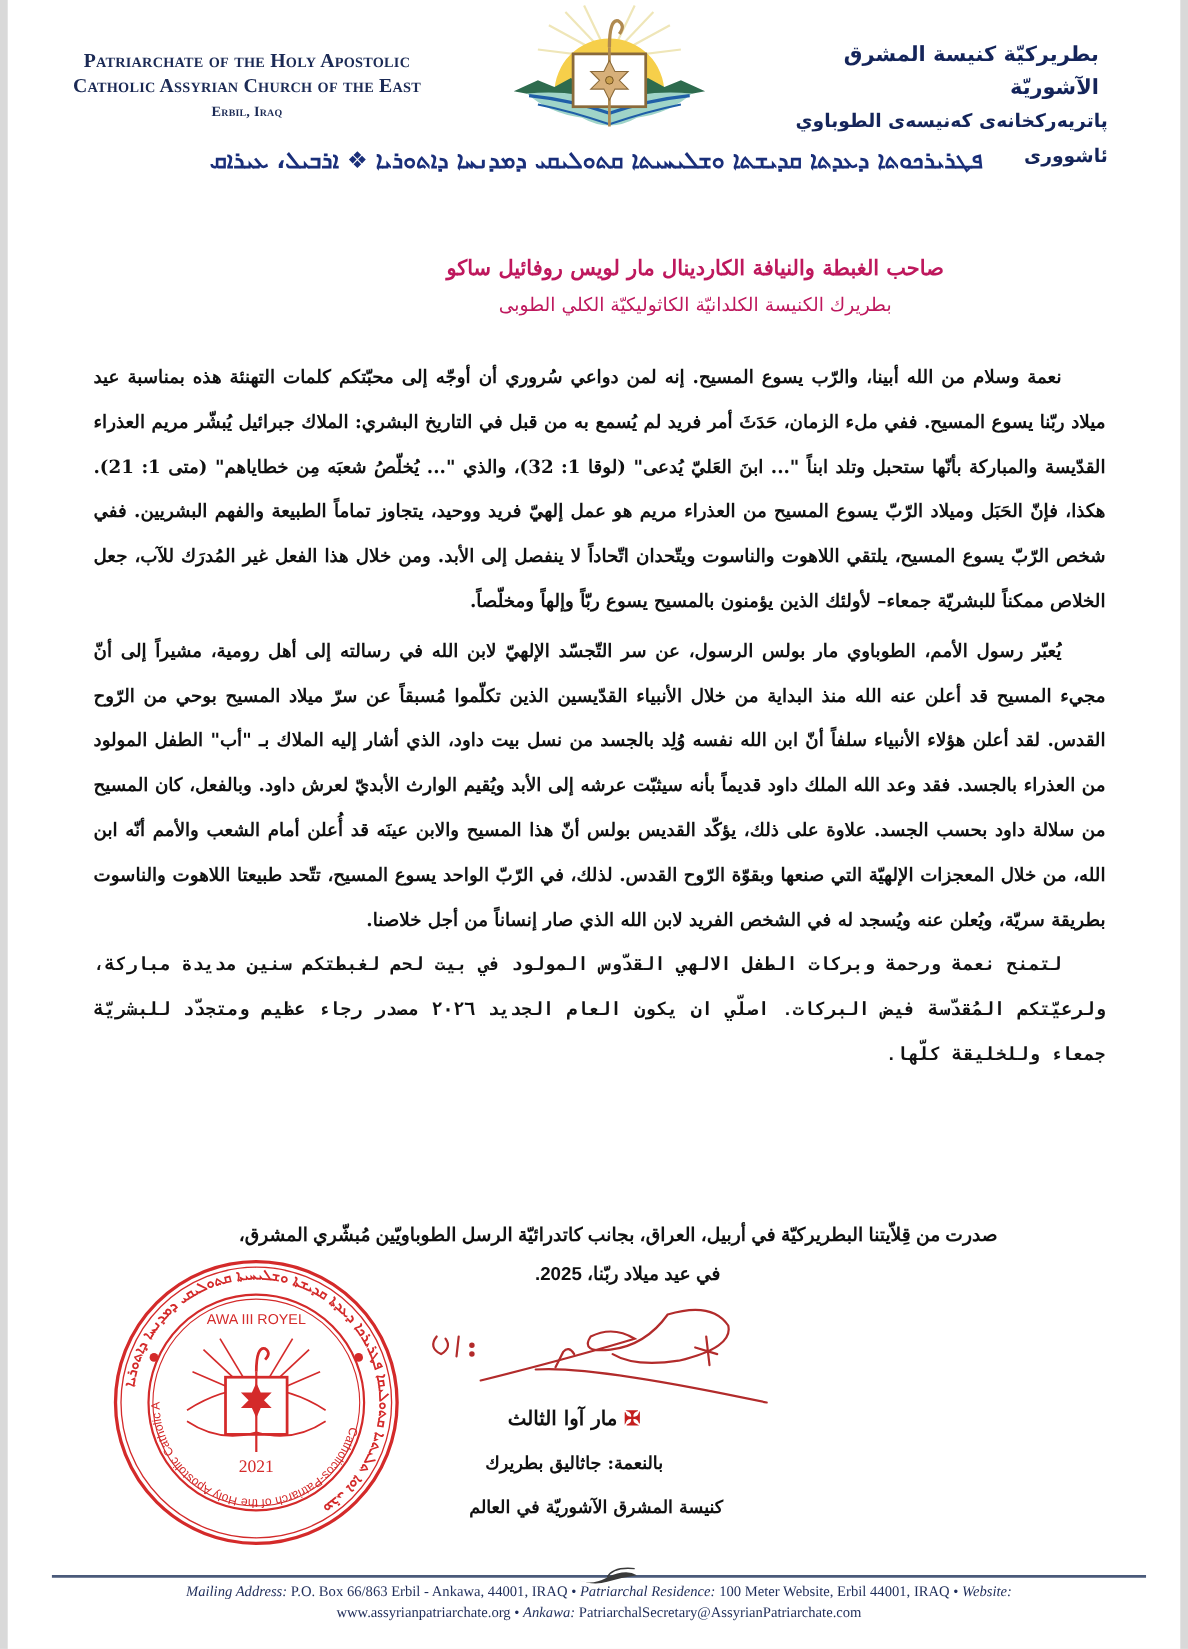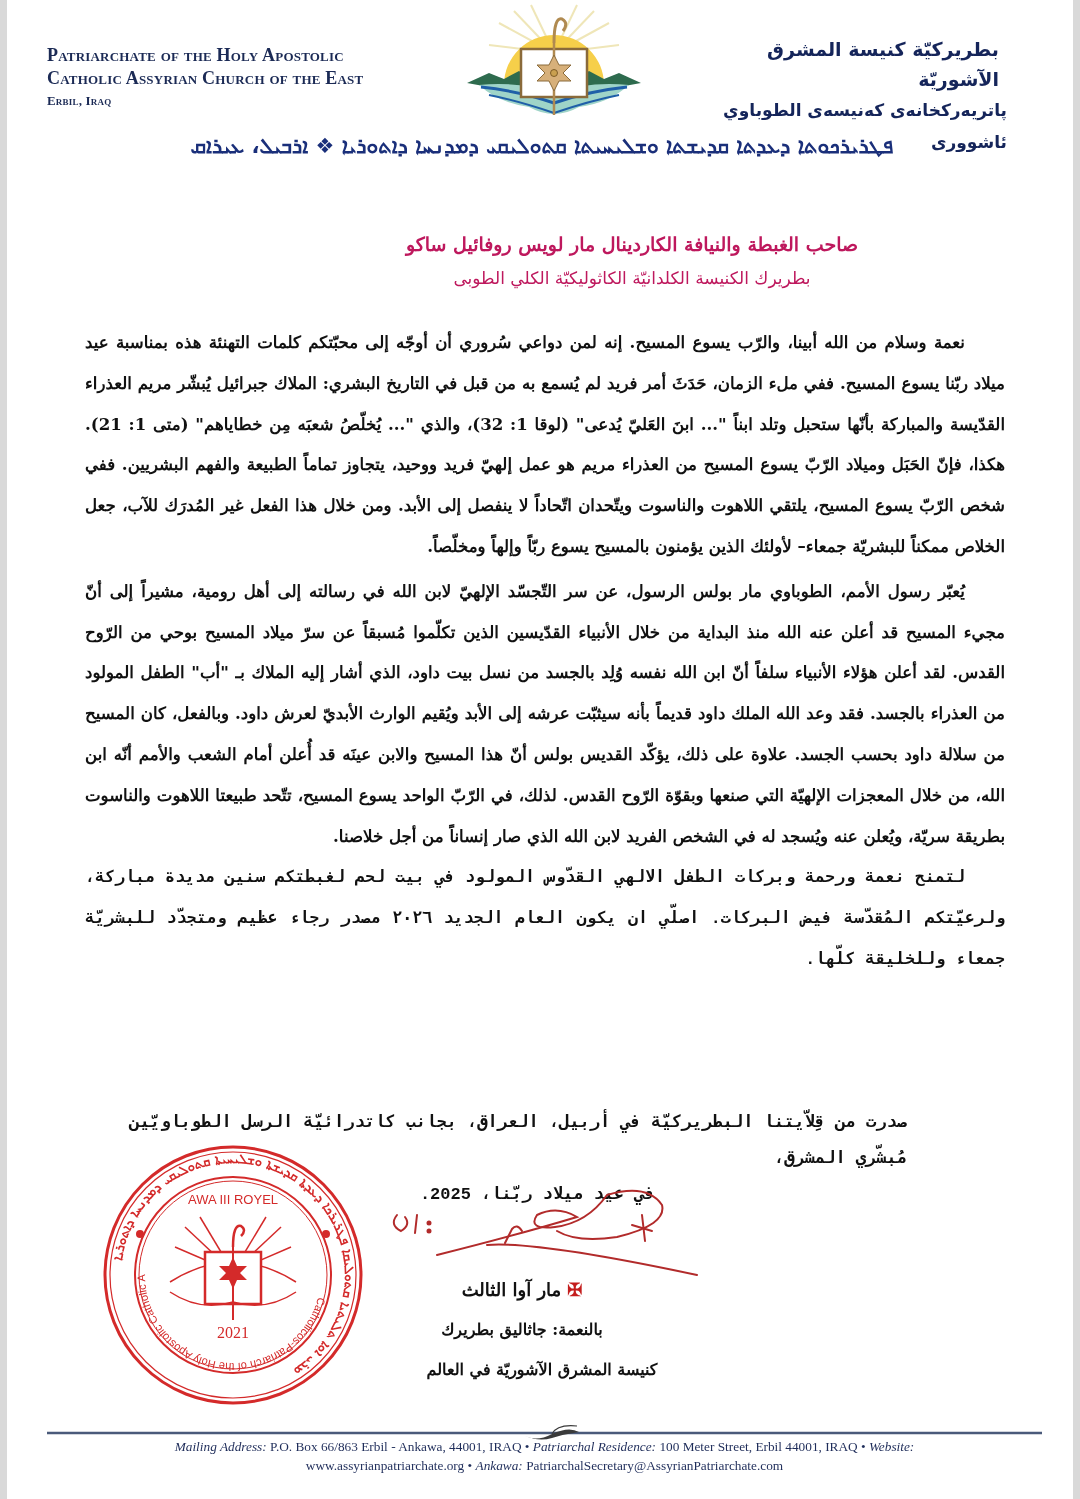--- a/index.html
+++ b/index.html
@@ -7,21 +7,21 @@
     width: 1080px; height: 1499px; overflow: hidden;
     background: #d9d9d9;
     font-family: "DejaVu Serif", serif;
   }
   .page {
     position: absolute; left: 7px; top: 0; width: 1066px; height: 1499px;
     background: #ffffff;
   }
   .hdr-en {
     position: absolute; left: 40px; top: 44px; width: 355px;
-    text-align: left; color: #1b2a55;
+    text-align: center; color: #1b2a55;
     font-family: "Liberation Serif", serif; font-weight: bold;
     font-variant: small-caps; letter-spacing: 0.2px;
   }
   .hdr-en .l1 { font-size: 18px; line-height: 22px; }
   .hdr-en .l2 { font-size: 18px; line-height: 24px; }
   .hdr-en .l3 { font-size: 13px; line-height: 22px; }
   .logo { position: absolute; left: 452px; top: 3px; width: 190px; height: 118px; }
   .hdr-ar {
     position: absolute; left: 680px; top: 34px; width: 320px;
     text-align: right; direction: rtl; color: #15255a;
@@ -48,21 +48,21 @@
     font-family: "DejaVu Serif", serif; font-size: 16.6px; line-height: 40.8px;
     font-weight: bold;
   }
   .body p { margin: 0; text-indent: 40px; }
   .body p + p { margin-top: 0; }
   .body p.p2 { margin-top: 4px; }
   .body p.p3 { margin-top: 2px; font-family: Liberation Mono, monospace; }
   .closing {
     position: absolute; left: 100px; top: 1105px; width: 800px;
     direction: rtl; text-align: right; color: #111;
-    font-family: Liberation Mono, monospace; font-size: 17px; font-weight: bold;
+    font-family: Liberation Sans, sans-serif; font-size: 17px; font-weight: bold;
   }
   .closing .c1 { line-height: 36px; }
   .closing .c2 { line-height: 36px; padding-right: 252px; }
   .seal { position: absolute; left: 93px; top: 1142px; width: 266px; height: 266px; }
   .signature { position: absolute; left: 370px; top: 1185px; width: 330px; height: 100px; }
   .sig-block {
     position: absolute; left: 400px; top: 1270px; width: 270px;
     direction: rtl; text-align: center; color: #111;
     font-family: "DejaVu Serif", serif; font-weight: bold;
   }
@@ -197,21 +197,21 @@
     <path d="M478 14 Q490 20 505 12 Q522 4 532 10 Q518 12 505 16 Q492 20 478 14 Z" fill="#3a3a3a"></path>
     <path d="M505 12 Q510 2 530 4" stroke="#3a3a3a" stroke-width="1.2" fill="none"></path>
   </svg>
 
   <div class="footer">
     <div>
       <span class="lbl">Mailing Address:</span>
       <span>P.O. Box 66/863 Erbil - Ankawa, 44001, IRAQ</span>
       <span>•</span>
       <span class="lbl">Patriarchal Residence:</span>
-      <span>100 Meter Street, Erbil 44001, IRAQ</span>
+      <span>100 Meter Website, Erbil 44001, IRAQ</span>
       <span>•</span>
       <span class="lbl">Website:</span>
     </div>
     <div>
       <span>www.assyrianpatriarchate.org</span>
       <span>•</span>
       <span class="lbl">Ankawa:</span>
       <span>PatriarchalSecretary@AssyrianPatriarchate.com</span>
     </div>
   </div>

